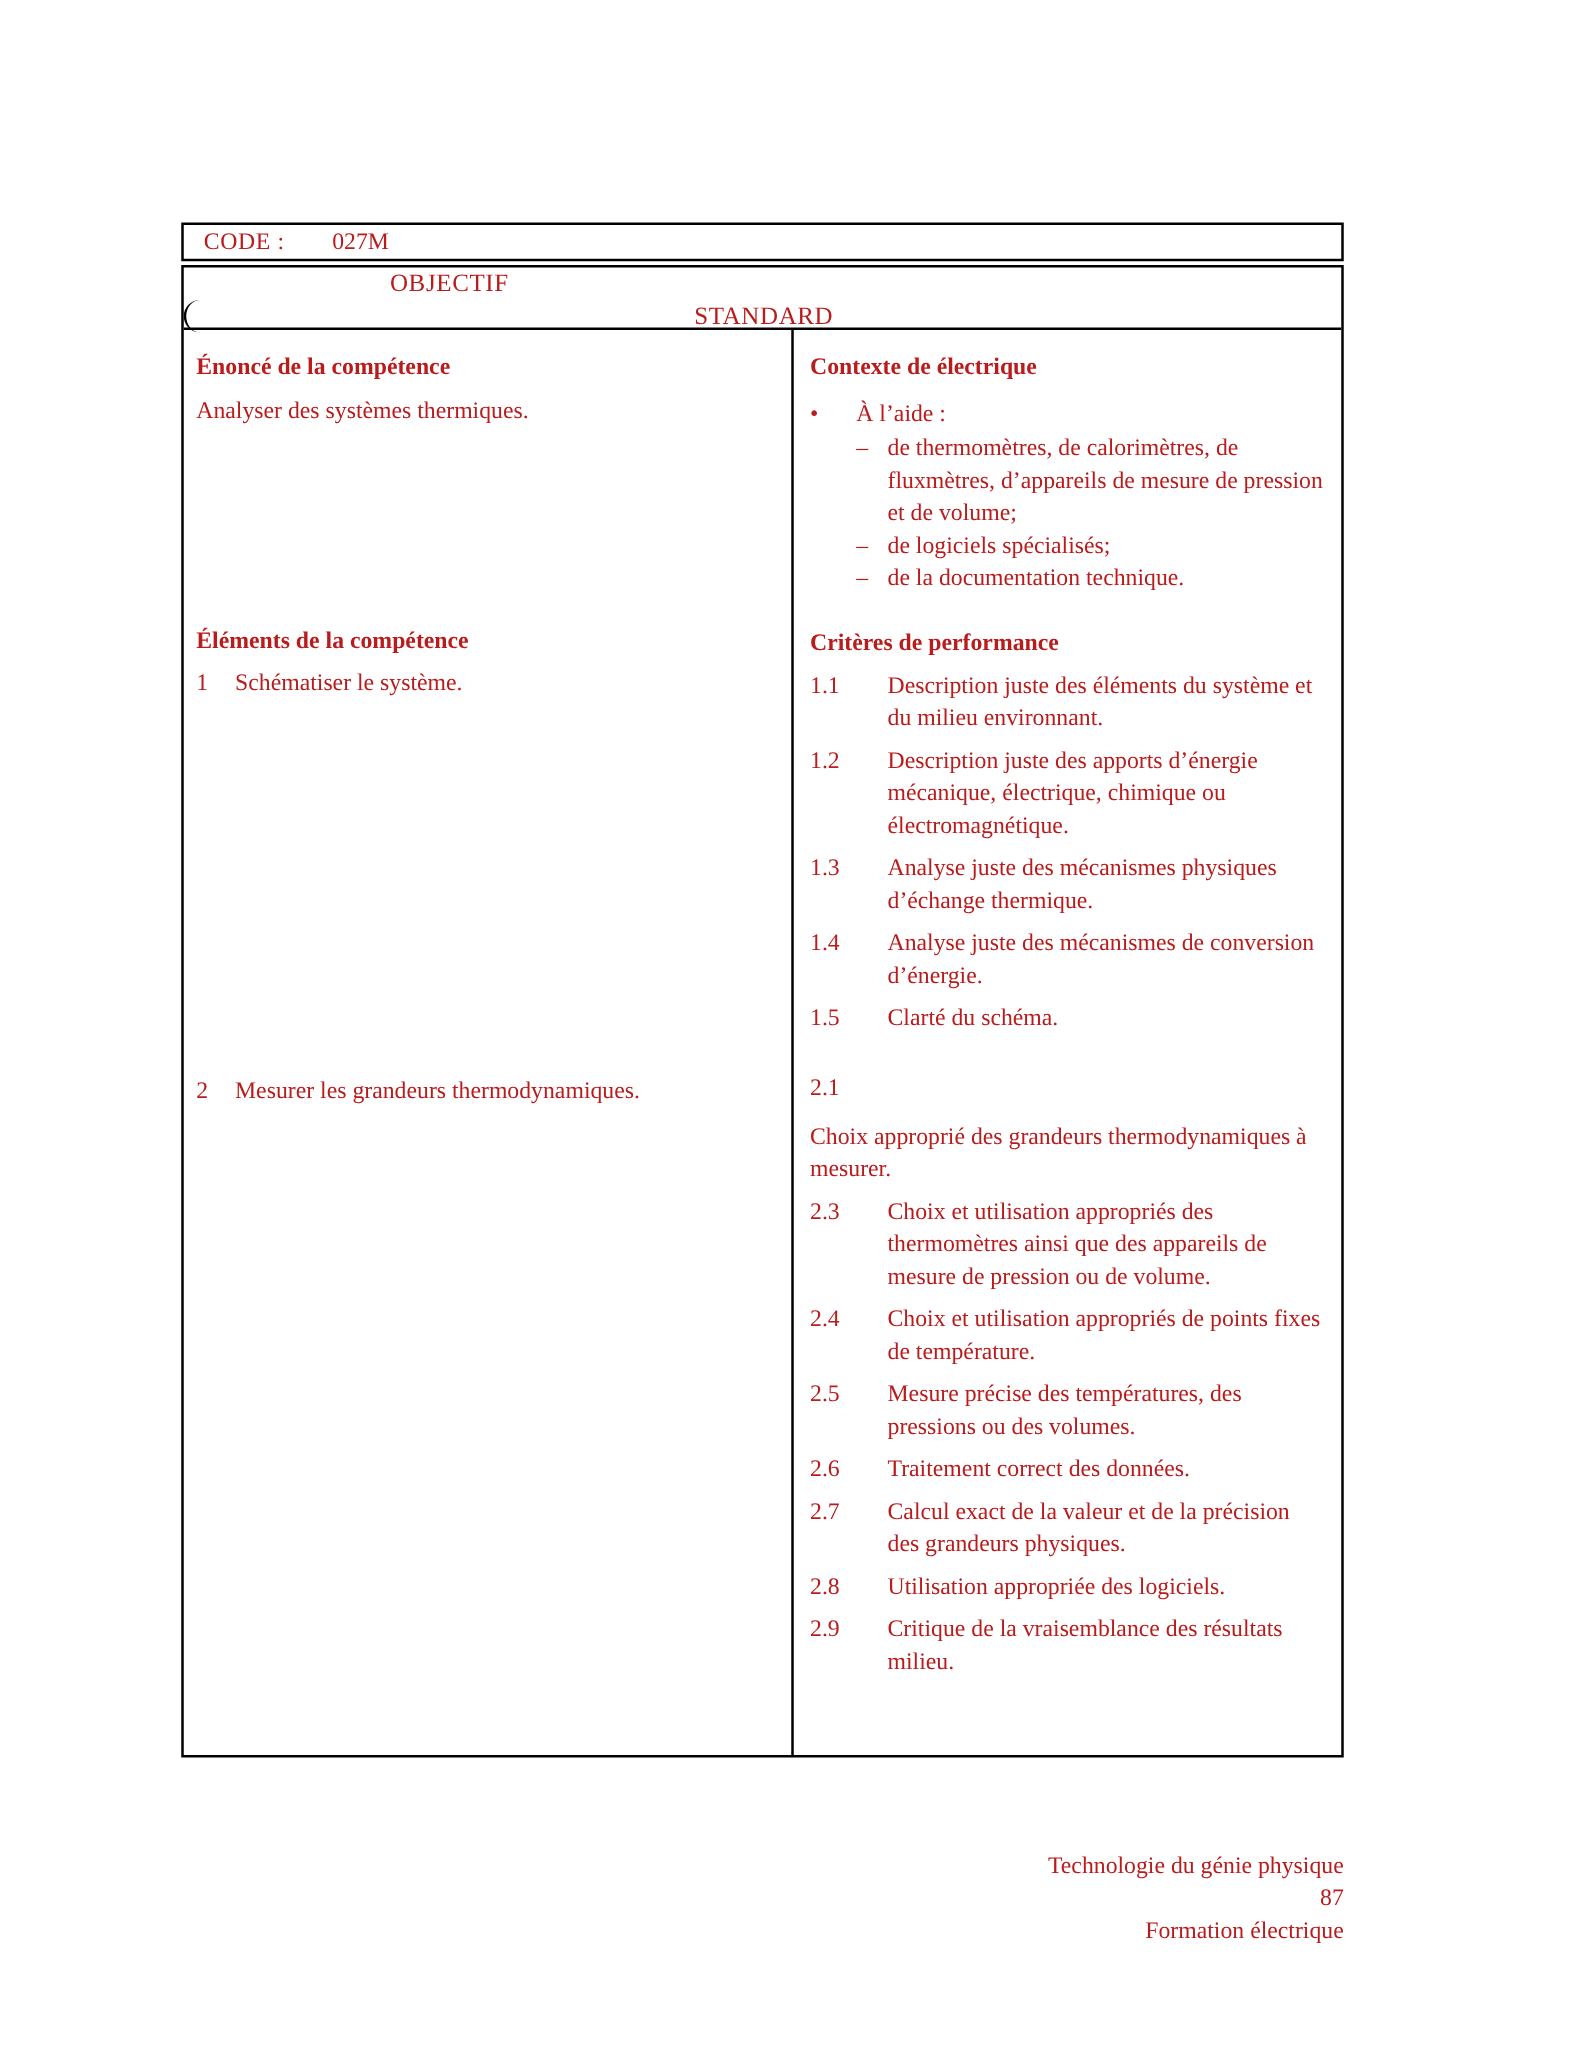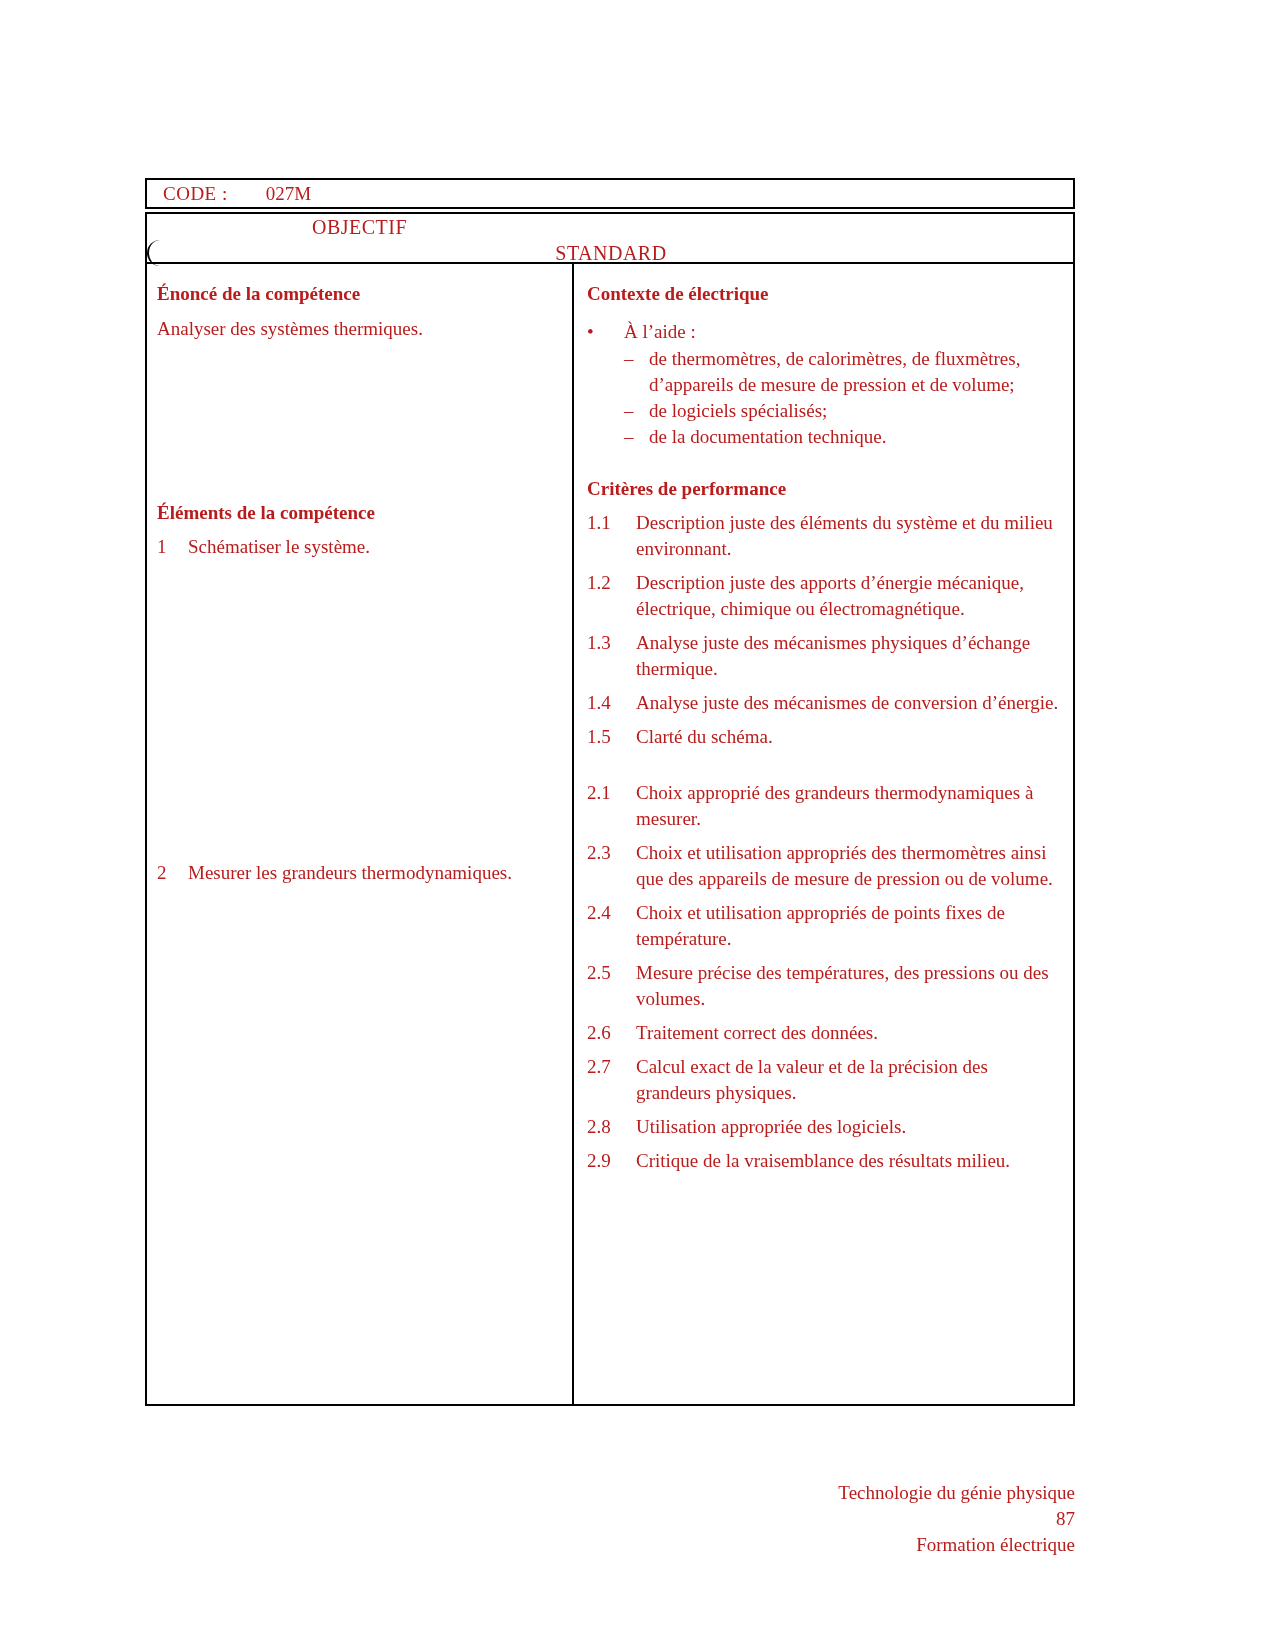--- a/index.html
+++ b/index.html
@@ -45,44 +45,44 @@
     display: flex;
     align-items: center;
     justify-content: center;
     font-size: 20px;
     letter-spacing: 0.5px;
   }
   .col-header.left { width: 425px; flex-shrink: 0; }
   .col-header.right { flex: 1; border-left: 2px solid #000; border-radius: 15px; }
   .table-body { display: flex; flex: 1; min-height: 0; }
   .col-left {
-    width: 425px;
+    width: 486px;
     flex-shrink: 0;
     padding: 10px 14px 10px 10px;
   }
   .col-right {
     flex: 1;
     border-left: 2px solid #000;
     padding: 10px 14px 10px 13px;
   }
   .bold-heading { font-weight: bold; margin-top: 7px; }
   .enonce-text { margin-top: 9px; }
   .elements-title { margin-top: 158px; }
   .element-item { display: flex; margin-top: 8px; }
   .element-item .el-num { width: 31px; flex-shrink: 0; }
   .element-item.item2 { margin-top: 300px; }
   .bullet-item { display: flex; margin-top: 12px; }
   .bullet-item .bullet { width: 37px; flex-shrink: 0; }
   .dash-list { margin-left: 37px; margin-top: 1px; }
   .dash-item { display: flex; }
   .dash-item .dash { width: 25px; flex-shrink: 0; }
   .criteres-title { margin-top: 26px; }
-  .crit-item { display: flex; margin-top: 8px; }
+  .crit-item { display: flex; margin-top: 8px; gap: 13px; }
   .crit-item .crit-num { width: 49px; flex-shrink: 0; }
-  .crit-group-2 .crit-item:first-child { margin-top: 30px; }
+  .crit-group-2 .crit-item:first-child { margin-top: 30px; flex-direction: column; }
   .footer {
     position: absolute;
     left: 145px; top: 1480px;
     width: 930px;
     display: flex;
     align-items: flex-end;
     flex-direction: column;
   }
   .footer .f-left { flex: 1; text-align: left; }
   .footer .f-center { flex: 0 0 auto; }

